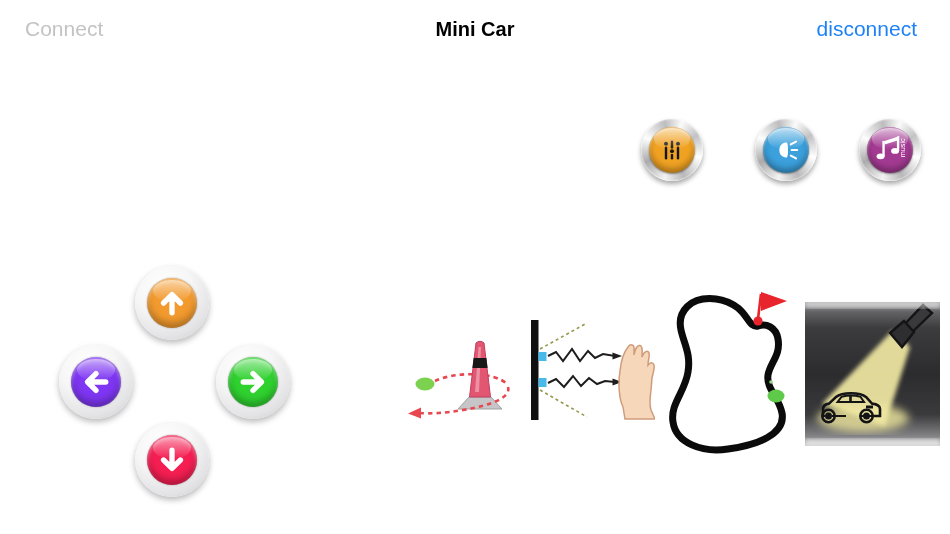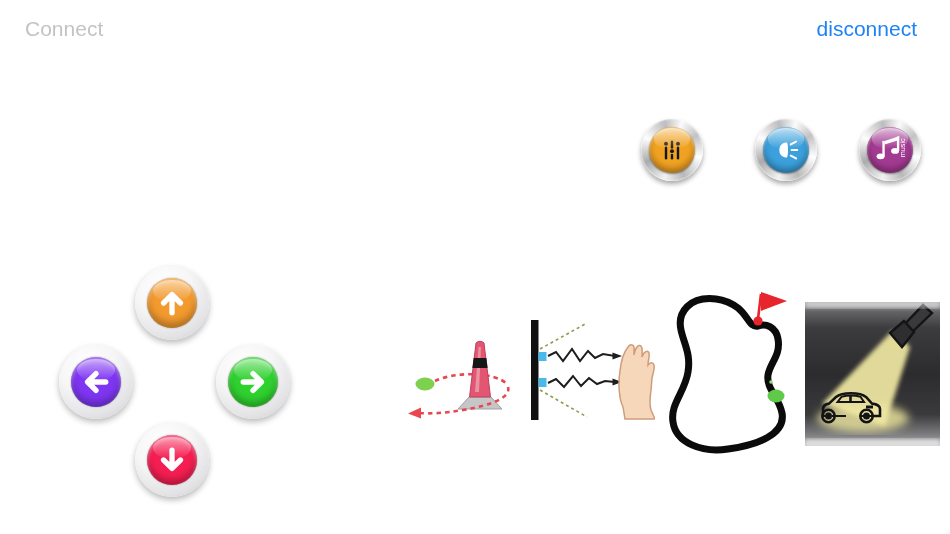--- a/index.html
+++ b/index.html
@@ -54,20 +54,21 @@
   #mode-track    { left:660px; top:283px; width:140px; height:177px; }
   #mode-lightfollow { left:805px; top:302px; width:135px; height:144px; }
   svg { display:block; }
 </style>
 </head>
 <body>
 
 <div class="stage">
 
   <span class="nav-left">Connect</span>
+  <span class="nav-title">Mini Car</span>
   <span class="nav-right">disconnect</span>
 
   <div class="chrome-btn" id="btn-settings">
     <div class="inner" style="background-color: rgb(240, 162, 34);">
       <svg width="30" height="30" viewBox="0 0 40 40">
         <g stroke="#161616" stroke-width="3.2" stroke-linecap="round" fill="#161616">
           <circle cx="12" cy="11.5" r="2.6" stroke="none"></circle>
             <line x1="12" y1="17" x2="12" y2="31"></line>
           <line x1="20" y1="9" x2="20" y2="16.5"></line>
             <circle cx="20" cy="21.5" r="2.6" stroke="none"></circle>

